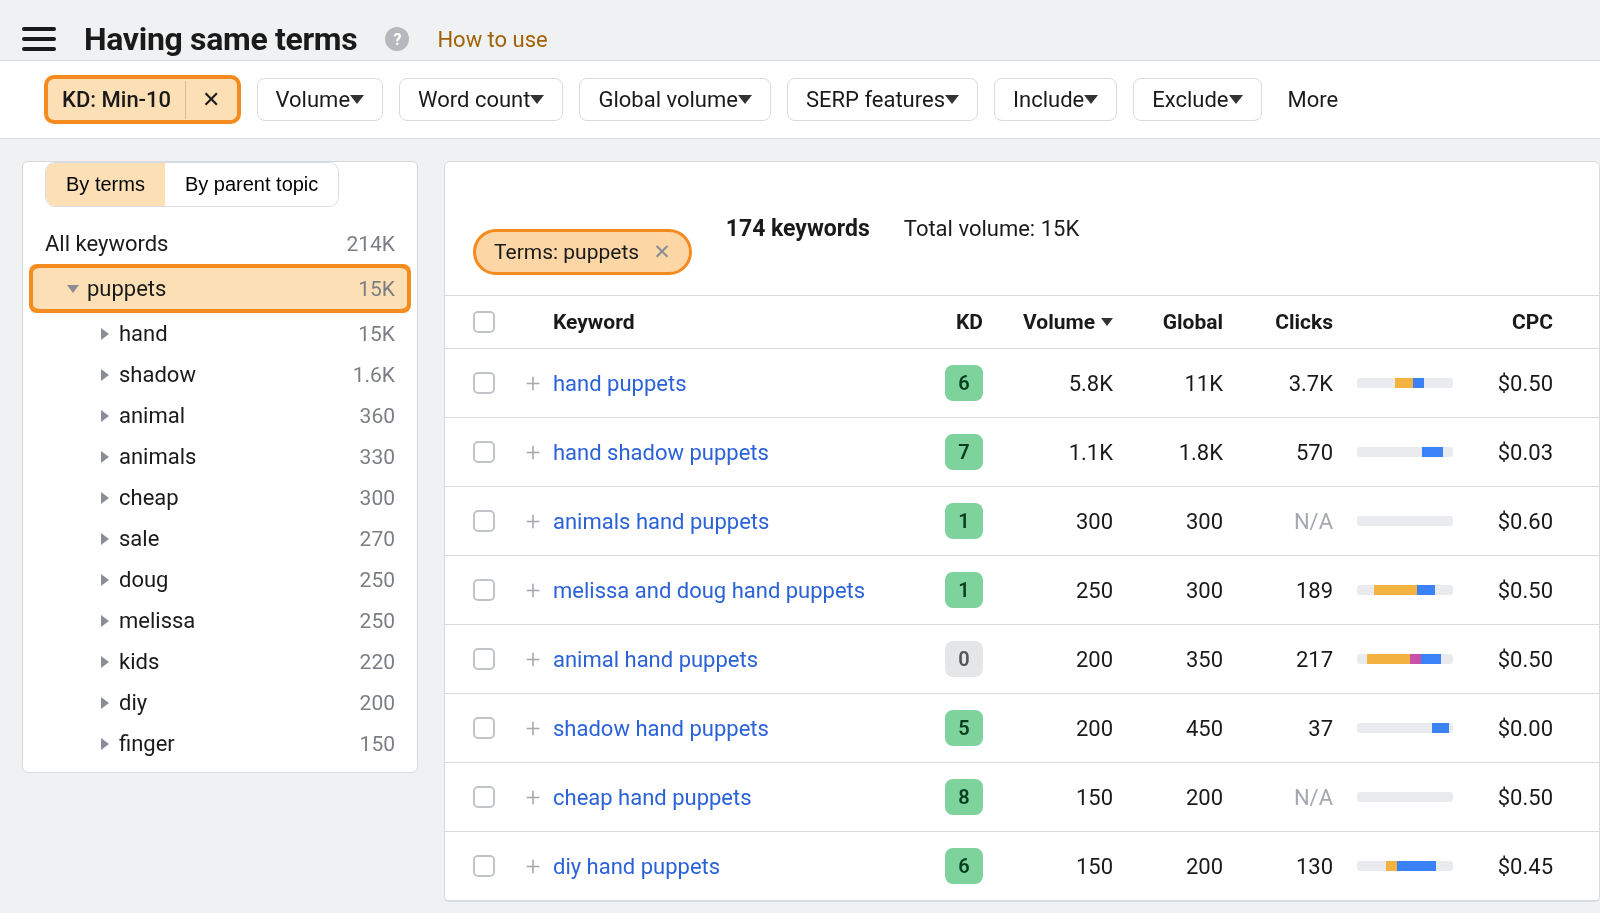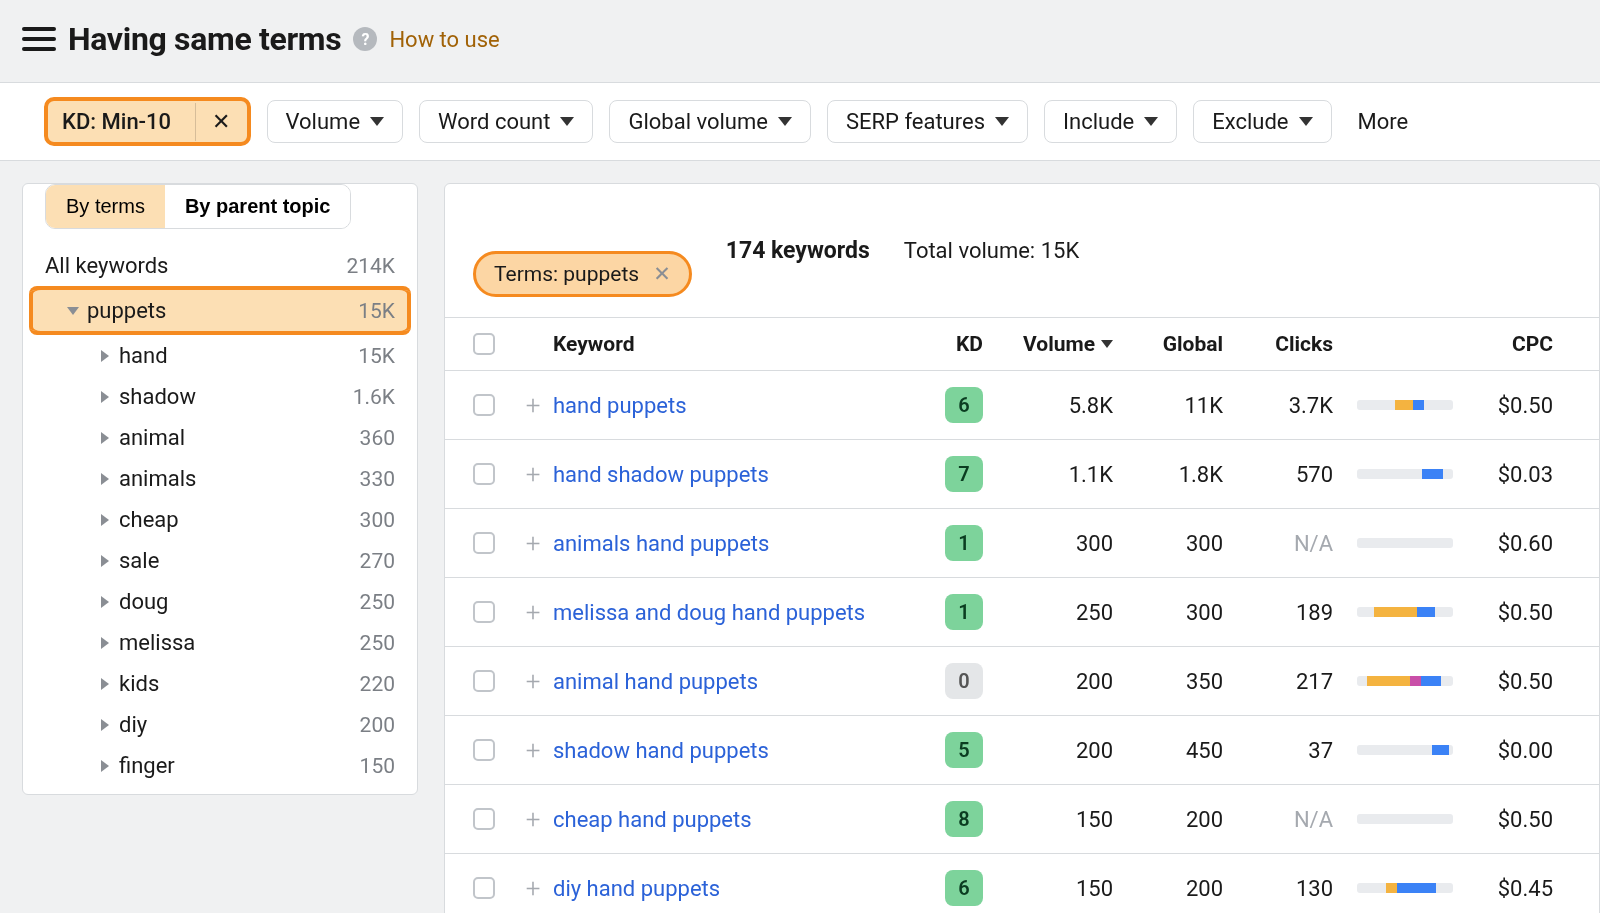--- a/index.html
+++ b/index.html
@@ -23,59 +23,59 @@
   body{
     margin:0;
     font-family:-apple-system,BlinkMacSystemFont,"Segoe UI",Roboto,Helvetica,Arial,sans-serif;
     font-size:22px;
     color:var(--text);
     background:var(--bg-grey);
     overflow:hidden;
   }
   
   .header{
-    display:flex;align-items:center;gap:12px;
-    padding:20px 30px 24px 22px;
+    display:flex;align-items:center;gap:28px;
+    padding:20px 30px 2px 22px;
   }
   .hamburger{width:34px;height:24px;display:flex;flex-direction:column;justify-content:space-between;cursor:pointer;}
   .hamburger span{display:block;height:4px;background:#1a1a1a;border-radius:2px;}
   .page-title{font-size:32px;font-weight:700;letter-spacing:-.01em;}
   .how-circle{width:24px;height:24px;border-radius:50%;background:#b5b9be;color:#fff;display:flex;align-items:center;justify-content:center;font-size:16px;font-weight:700;}
   .how-link{color:#a16207;font-size:22px;}
   
   .filters-bar{
     background:var(--white);
     border-top:1px solid var(--border);
     border-bottom:1px solid var(--border);
     padding:14px 20px 14px 44px;
     display:flex;gap:16px;align-items:center;white-space:nowrap;overflow:hidden;
   }
   .chip{
-    display:inline-flex;align-items:center;gap:10px;
+    display:inline-flex;align-items:center;
     border:1px solid var(--border);border-radius:8px;
     padding:8px 18px;font-size:22px;color:var(--text);background:var(--white);cursor:pointer;
   }
   .chip .caret{border-left:7px solid transparent;border-right:7px solid transparent;border-top:9px solid #333;display:inline-block;}
   .chip-kd{
     background:var(--orange-light);
     border:4px solid var(--orange);
     border-radius:10px;
     padding:0;overflow:hidden;
   }
   .chip-kd .kd-label{padding:8px 14px;font-weight:500;}
   .chip-kd .kd-close{padding:8px 16px;border-left:1px solid rgba(0,0,0,.15);font-size:22px;line-height:1;cursor:pointer;}
   .chip-more{border:none;padding:8px 10px;}
   
   .body{display:flex;gap:26px;padding:22px 0 0 22px;align-items:flex-start;}
   .sidebar{
     width:396px;background:var(--white);border:1px solid var(--border);border-radius:6px;
     padding:0 0 8px 0;
   }
   .tab-toggle{display:flex;margin:0 22px 16px 22px;border:1px solid var(--border);border-radius:10px;overflow:hidden;width:max-content;}
-  .tab-toggle button{border:none;background:var(--white);padding:10px 20px;font-size:20px;cursor:pointer;font-weight:bold;}
+  .tab-toggle button{border:none;background:var(--white);padding:10px 20px;font-size:20px;cursor:pointer;}
   .tab-toggle button.active{background:var(--orange-light);font-weight:500;}
   .tree-row{display:flex;align-items:center;justify-content:space-between;padding:8px 22px;cursor:pointer;font-size:22px;}
   .tree-row .count{color:var(--muted);font-size:21px;}
   .tree-row .lbl{display:flex;align-items:center;gap:10px;}
   .tree-caret{border-top:6px solid transparent;border-bottom:6px solid transparent;border-left:8px solid #8a8e94;display:inline-block;}
   .tree-caret.open{transform:rotate(90deg);}
   .tree-row.depth1{padding-left:46px;}
   .tree-row.depth2{padding-left:78px;}
   .tree-row.selected{
     background:var(--orange-light);

